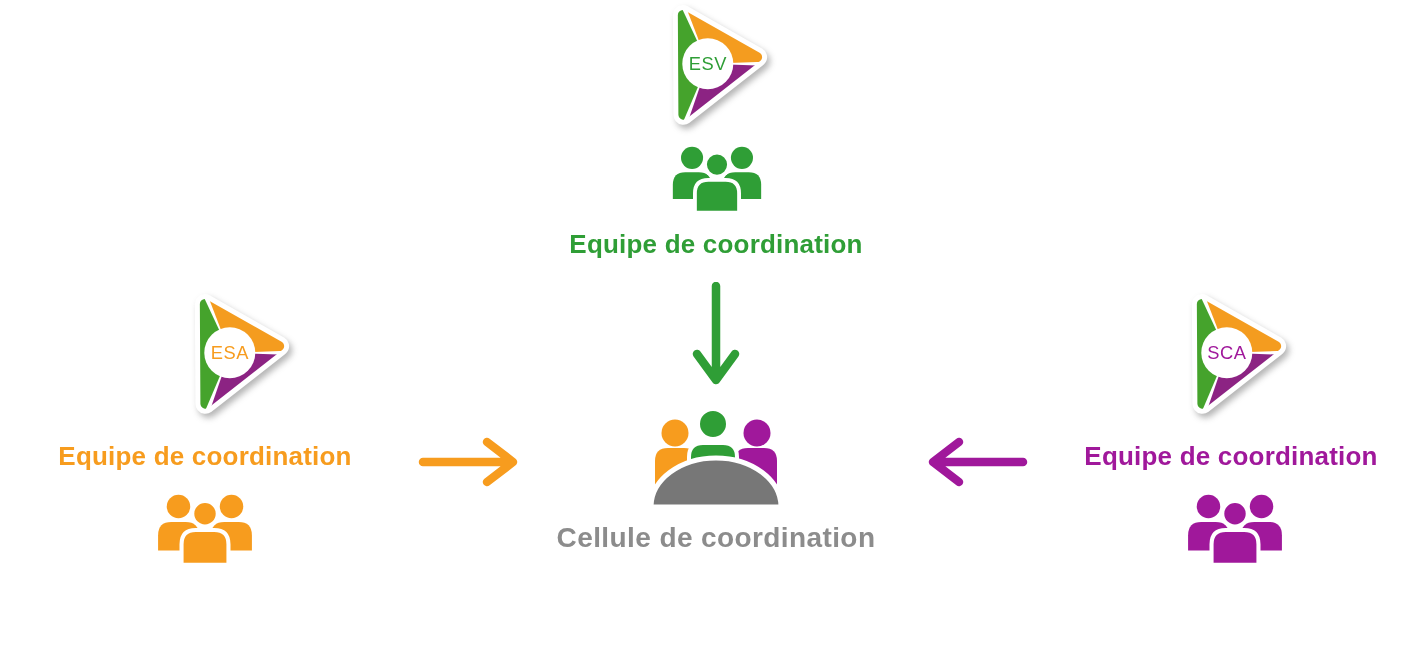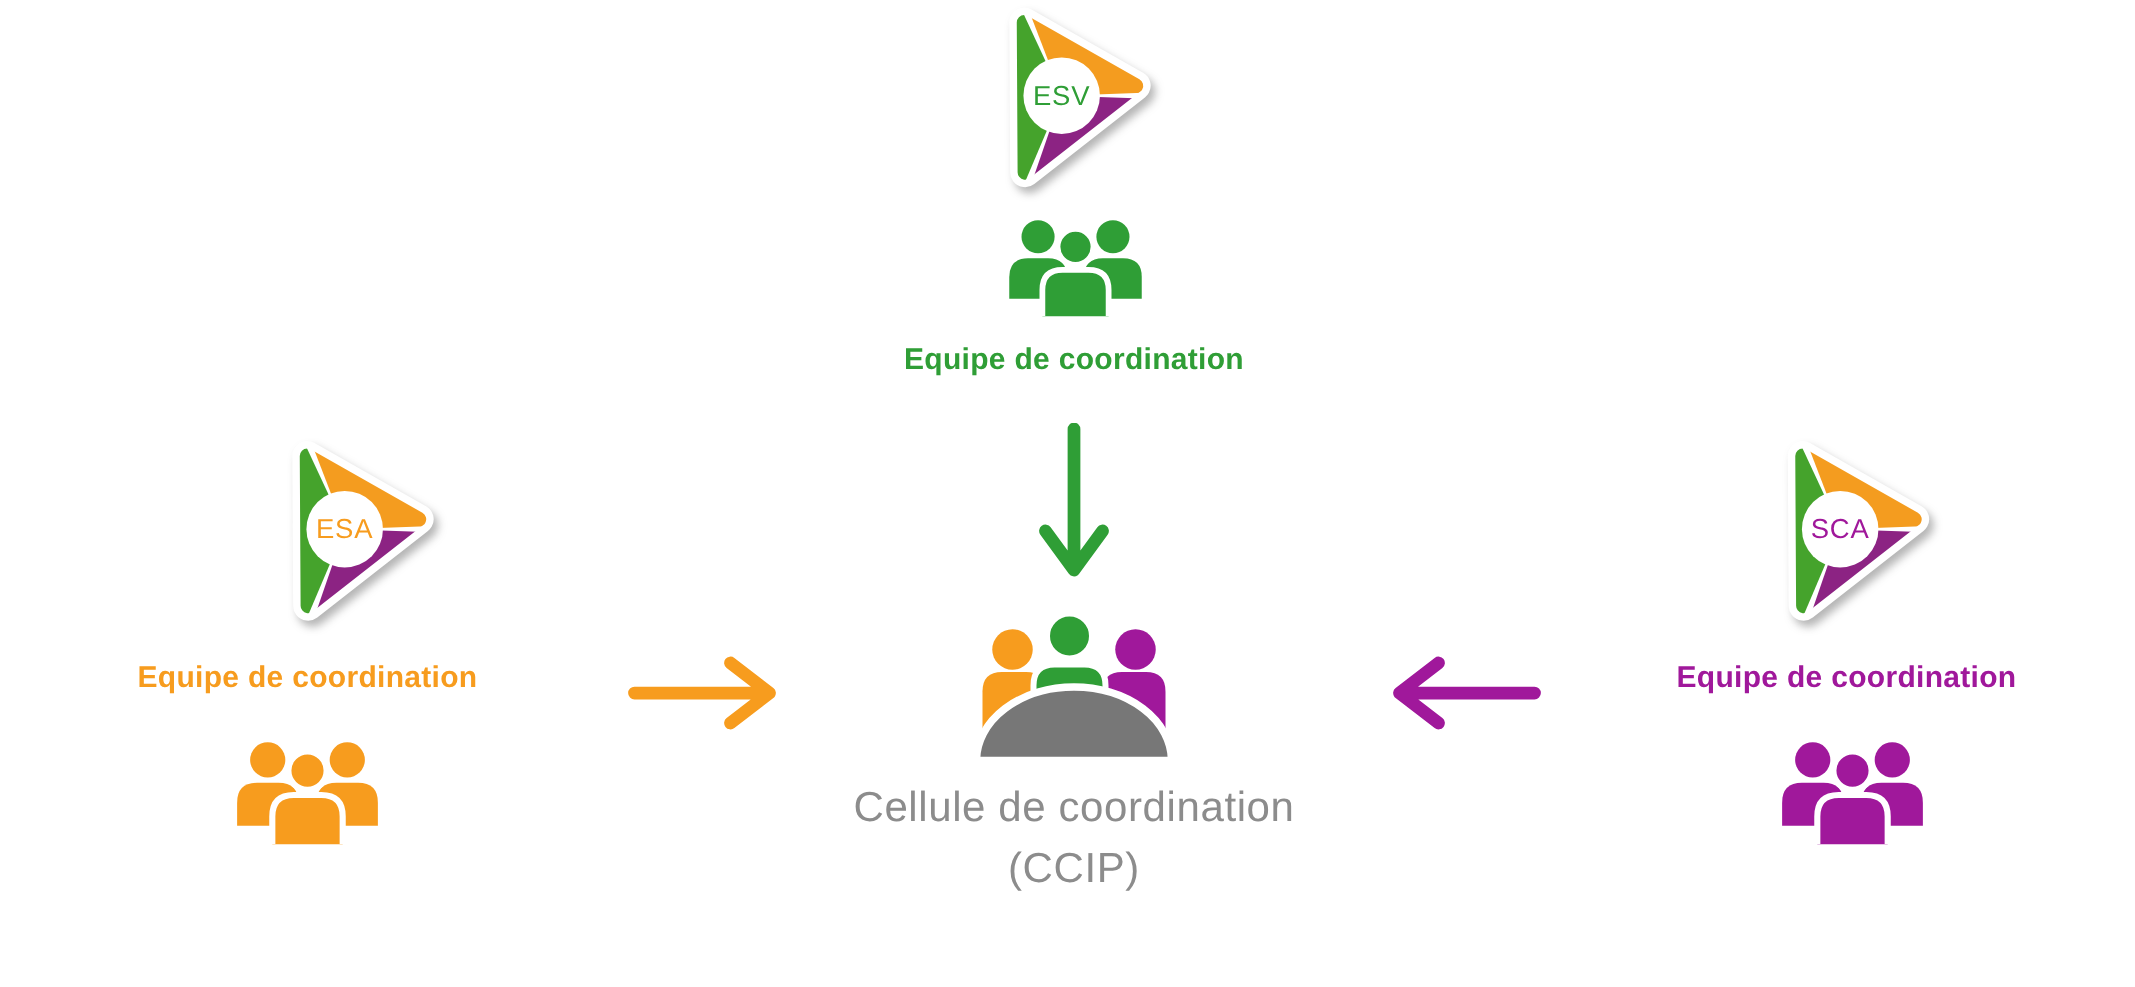--- a/index.html
+++ b/index.html
@@ -39,31 +39,31 @@
   
   .front{stroke:#fff;stroke-width:4;}
   .table-dome{stroke:#fff;stroke-width:5;}
   
   .arrow{fill:none;stroke-width:8.5;stroke-linecap:round;stroke-linejoin:round;}
   
   .team-label{
     position:absolute;
     width:400px;
     text-align:center;
-    font-size:20px;
+    font-size:26px;
     font-weight:700;
     letter-spacing:.2px;
     white-space:nowrap;
   }
   .ccip-label{
     position:absolute;
     width:400px;
     text-align:center;
     font-size:28px;
-    font-weight:400;
+    font-weight:700;
     line-height:41px;
     letter-spacing:.4px;
   }
 </style>
 </head>
 <body>
 
 <div id="canvas">
 
   <svg class="abs logo" style="left:659px;top:5px;width:112px;height:122px" viewBox="0 0 100 110">
@@ -110,21 +110,20 @@
     </g>
     <g class="fill-green">
       <circle class="front" cx="64" cy="24" r="15"></circle>
       <path class="front" d="M40,90 L40,57 Q40,43 54,43 L74,43 Q88,43 88,57 L88,90 Z"></path>
     </g>
     <path class="fill-table table-dome" d="M2,107 A65,49 0 0 1 132,107 Z"></path>
   </svg>
 
   <div class="ccip-label c-gray" style="left:516px;top:517px">
     <div>Cellule de coordination</div>
-    <div>(CCIP)</div>
   </div>
 
   <svg class="abs logo" style="left:181px;top:294px;width:112px;height:122px" viewBox="0 0 100 110">
     <defs>
       <mask id="mask-esa">
         <path d="M21,9 L88,47 L21.5,99 Z" fill="#fff" stroke="#fff" stroke-width="9" stroke-linejoin="round"></path>
       </mask>
     </defs>
     <path class="logo-base" d="M21,9 L88,47 L21.5,99 Z"></path>
     <g mask="url(#mask-esa)">

